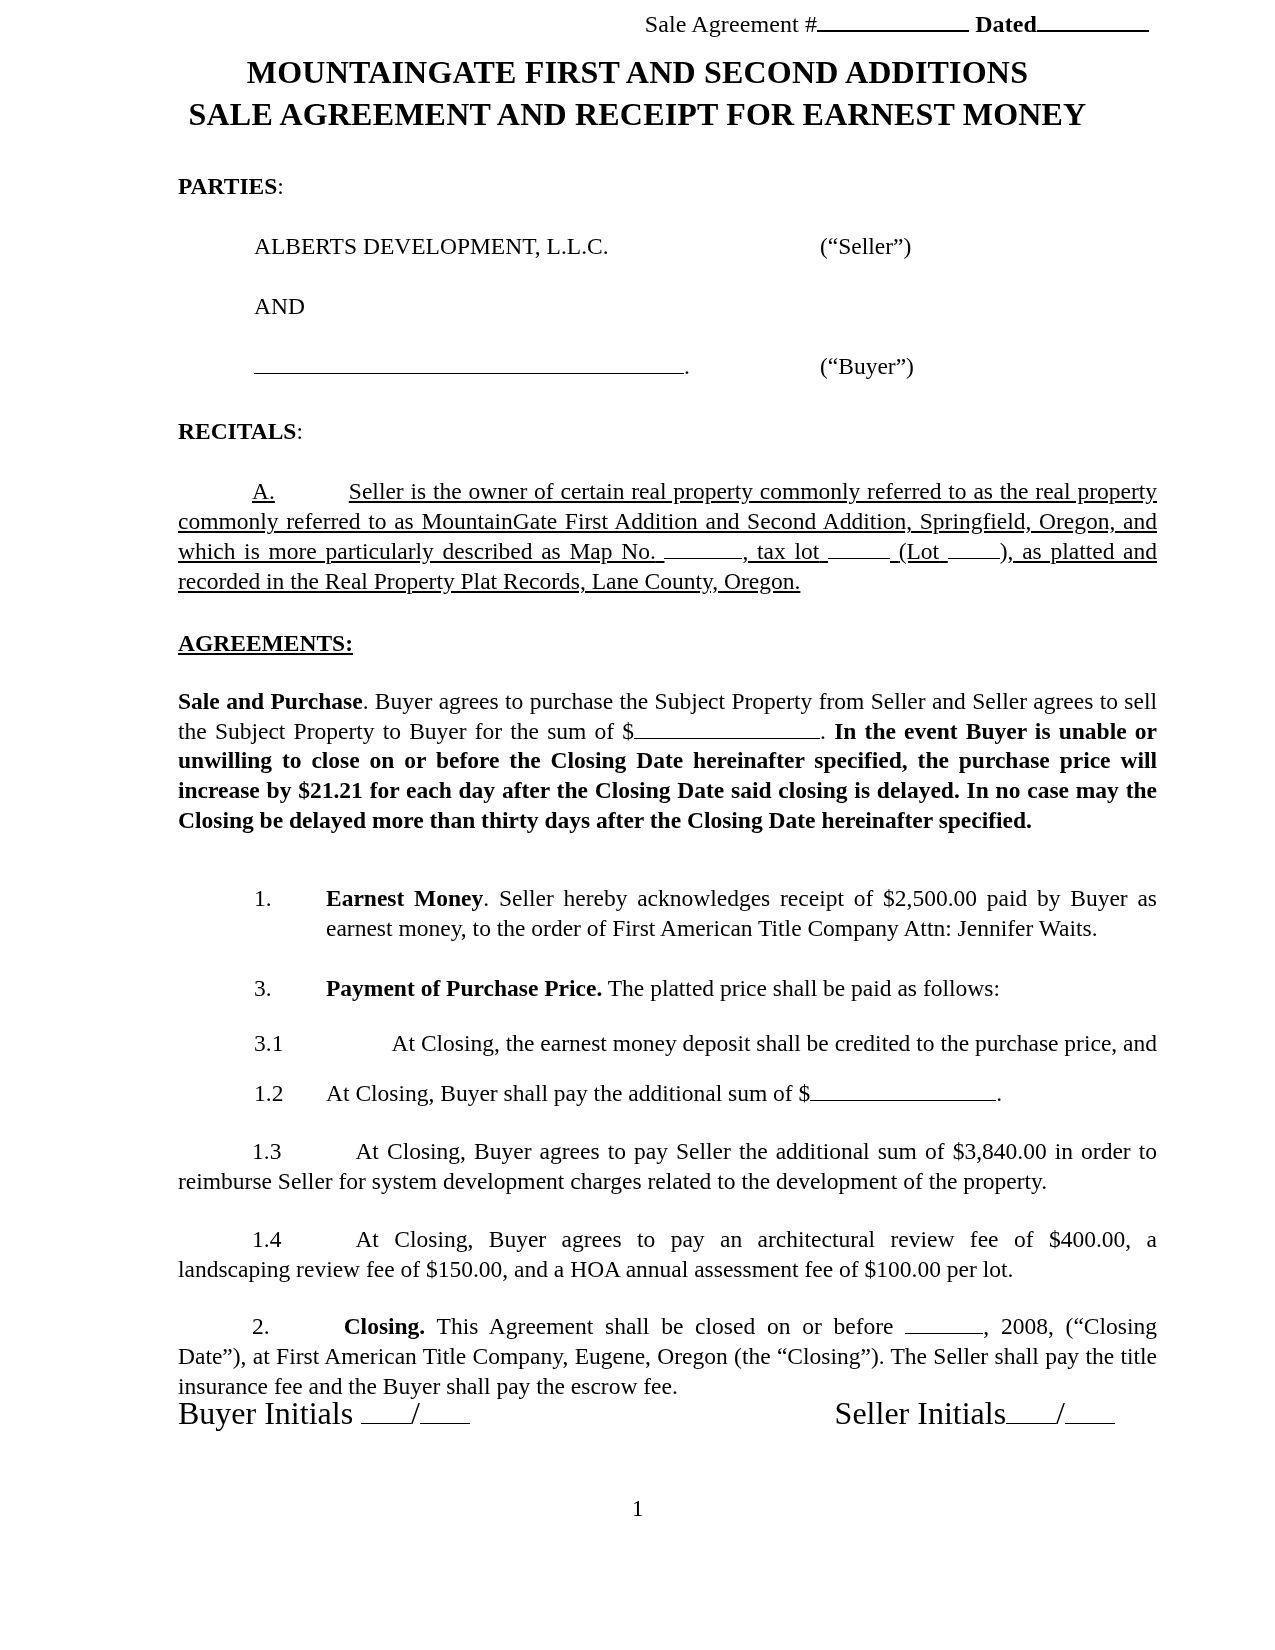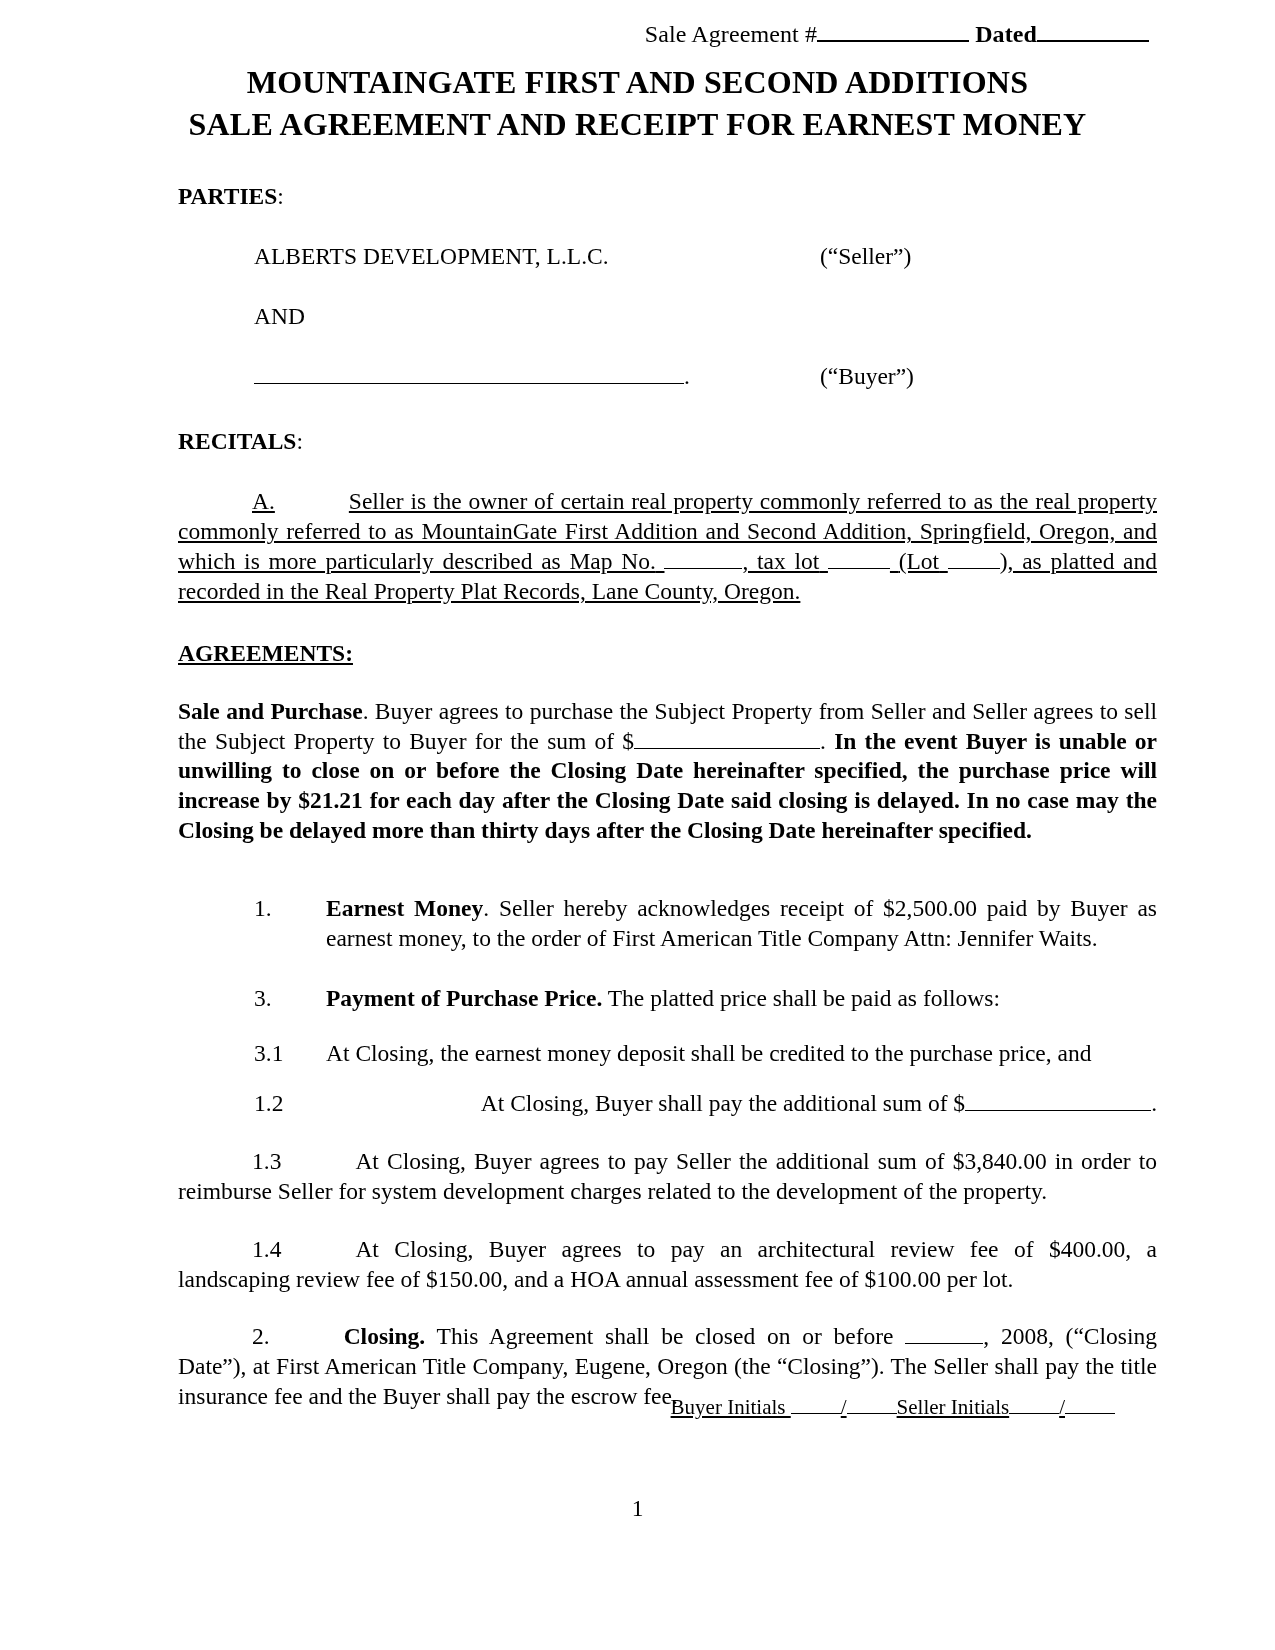--- a/index.html
+++ b/index.html
@@ -12,21 +12,21 @@
     height: 1650px;
     font-family: "Liberation Serif", "DejaVu Serif", serif;
     color: #000000;
     -webkit-font-smoothing: none;
   }
   .page {
     position: relative;
     width: 1275px;
     height: 1650px;
     box-sizing: border-box;
-    padding: 20px 118px 0 178px;
+    padding: 10px 118px 0 178px;
   }
   .hdr-line {
     text-align: right;
     font-size: 24px;
     line-height: 1.15;
     letter-spacing: 0.1px;
     padding-right: 8px;
     margin-bottom: 14px;
     white-space: nowrap;
   }
@@ -103,23 +103,22 @@
   }
   .li .marker { width: 72px; flex: 0 0 72px; }
   .li .content { flex: 1 1 auto; text-align: justify; }
 
   .initials-row {
     position: absolute;
     left: 178px;
     right: 118px;
     top: 1395px;
     display: flex;
-    justify-content: flex-end;
-    font-size: 21px;
-    text-decoration: underline;
+    justify-content: space-between;
+    font-size: 32px;
   }
   .initials-row .seller-cell { padding-right: 42px; }
 
   .page-number {
     position: absolute;
     left: 0;
     right: 0;
     top: 1495px;
     text-align: center;
     font-size: 23.5px;
@@ -172,26 +171,26 @@
       <div class="content"><span class="bold">Earnest Money</span><span>.  Seller hereby acknowledges receipt of $2,500.00 paid by Buyer as earnest money, to the order of First American Title Company Attn: Jennifer Waits.</span></div>
     </div>
 
     <div class="li" style="margin-bottom:26px">
       <div class="marker">3.</div>
       <div class="content" style="text-align:left"><span class="bold">Payment of Purchase Price.</span><span>  The platted price shall be paid as follows:</span></div>
     </div>
 
     <div class="li" style="margin-bottom:20px">
       <div class="marker">3.1</div>
-      <div class="content" style="text-align:left">At Closing, the earnest money deposit shall be credited to the purchase price, and</div>
+      <div class="content" style="text-align:right">At Closing, the earnest money deposit shall be credited to the purchase price, and</div>
     </div>
 
     <div class="li" style="margin-bottom:0">
       <div class="marker">1.2</div>
-      <div class="content" style="text-align:right"><span>At Closing, Buyer shall pay the additional sum of $</span><span class="ul-xl"></span><span>.</span></div>
+      <div class="content" style="text-align:left"><span>At Closing, Buyer shall pay the additional sum of $</span><span class="ul-xl"></span><span>.</span></div>
     </div>
 
   </div>
 
   <p class="body gap-md"><span class="ind-num"></span><span>1.3</span><span class="ind-num"></span><span>At Closing, Buyer agrees to pay Seller the additional sum of $3,840.00 in order to reimburse Seller for system development charges related to the development of the property.</span></p>
 
   <p class="body gap-md"><span class="ind-num"></span><span>1.4</span><span class="ind-num"></span><span>At Closing, Buyer agrees to pay an architectural review fee of $400.00, a landscaping review fee of $150.00, and a HOA annual assessment fee of $100.00 per lot.</span></p>
 
   <p class="body gap-md"><span class="ind-num"></span><span>2.</span><span class="ind-num"></span><span class="bold">Closing.</span><span>  This Agreement shall be closed on or before </span><span class="ul-md"></span><span>, 2008, (“Closing Date”), at First American Title Company, Eugene, Oregon (the “Closing”).  The Seller shall pay the title insurance fee and the Buyer shall pay the escrow fee.</span></p>
 

